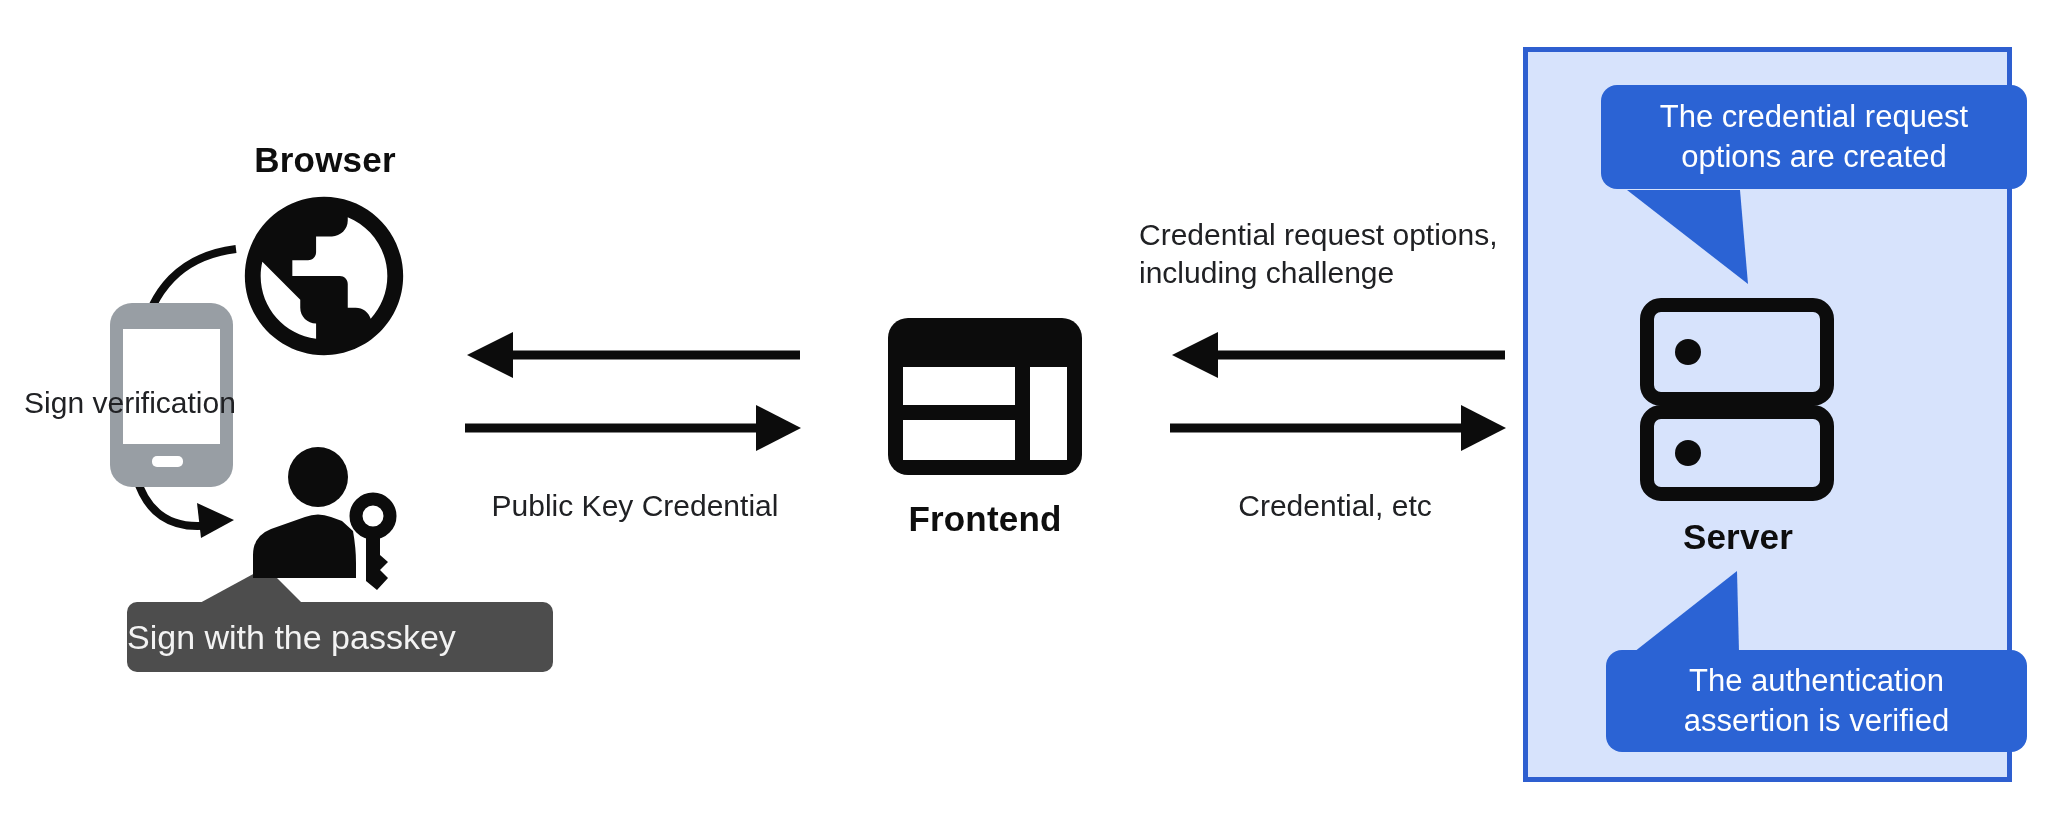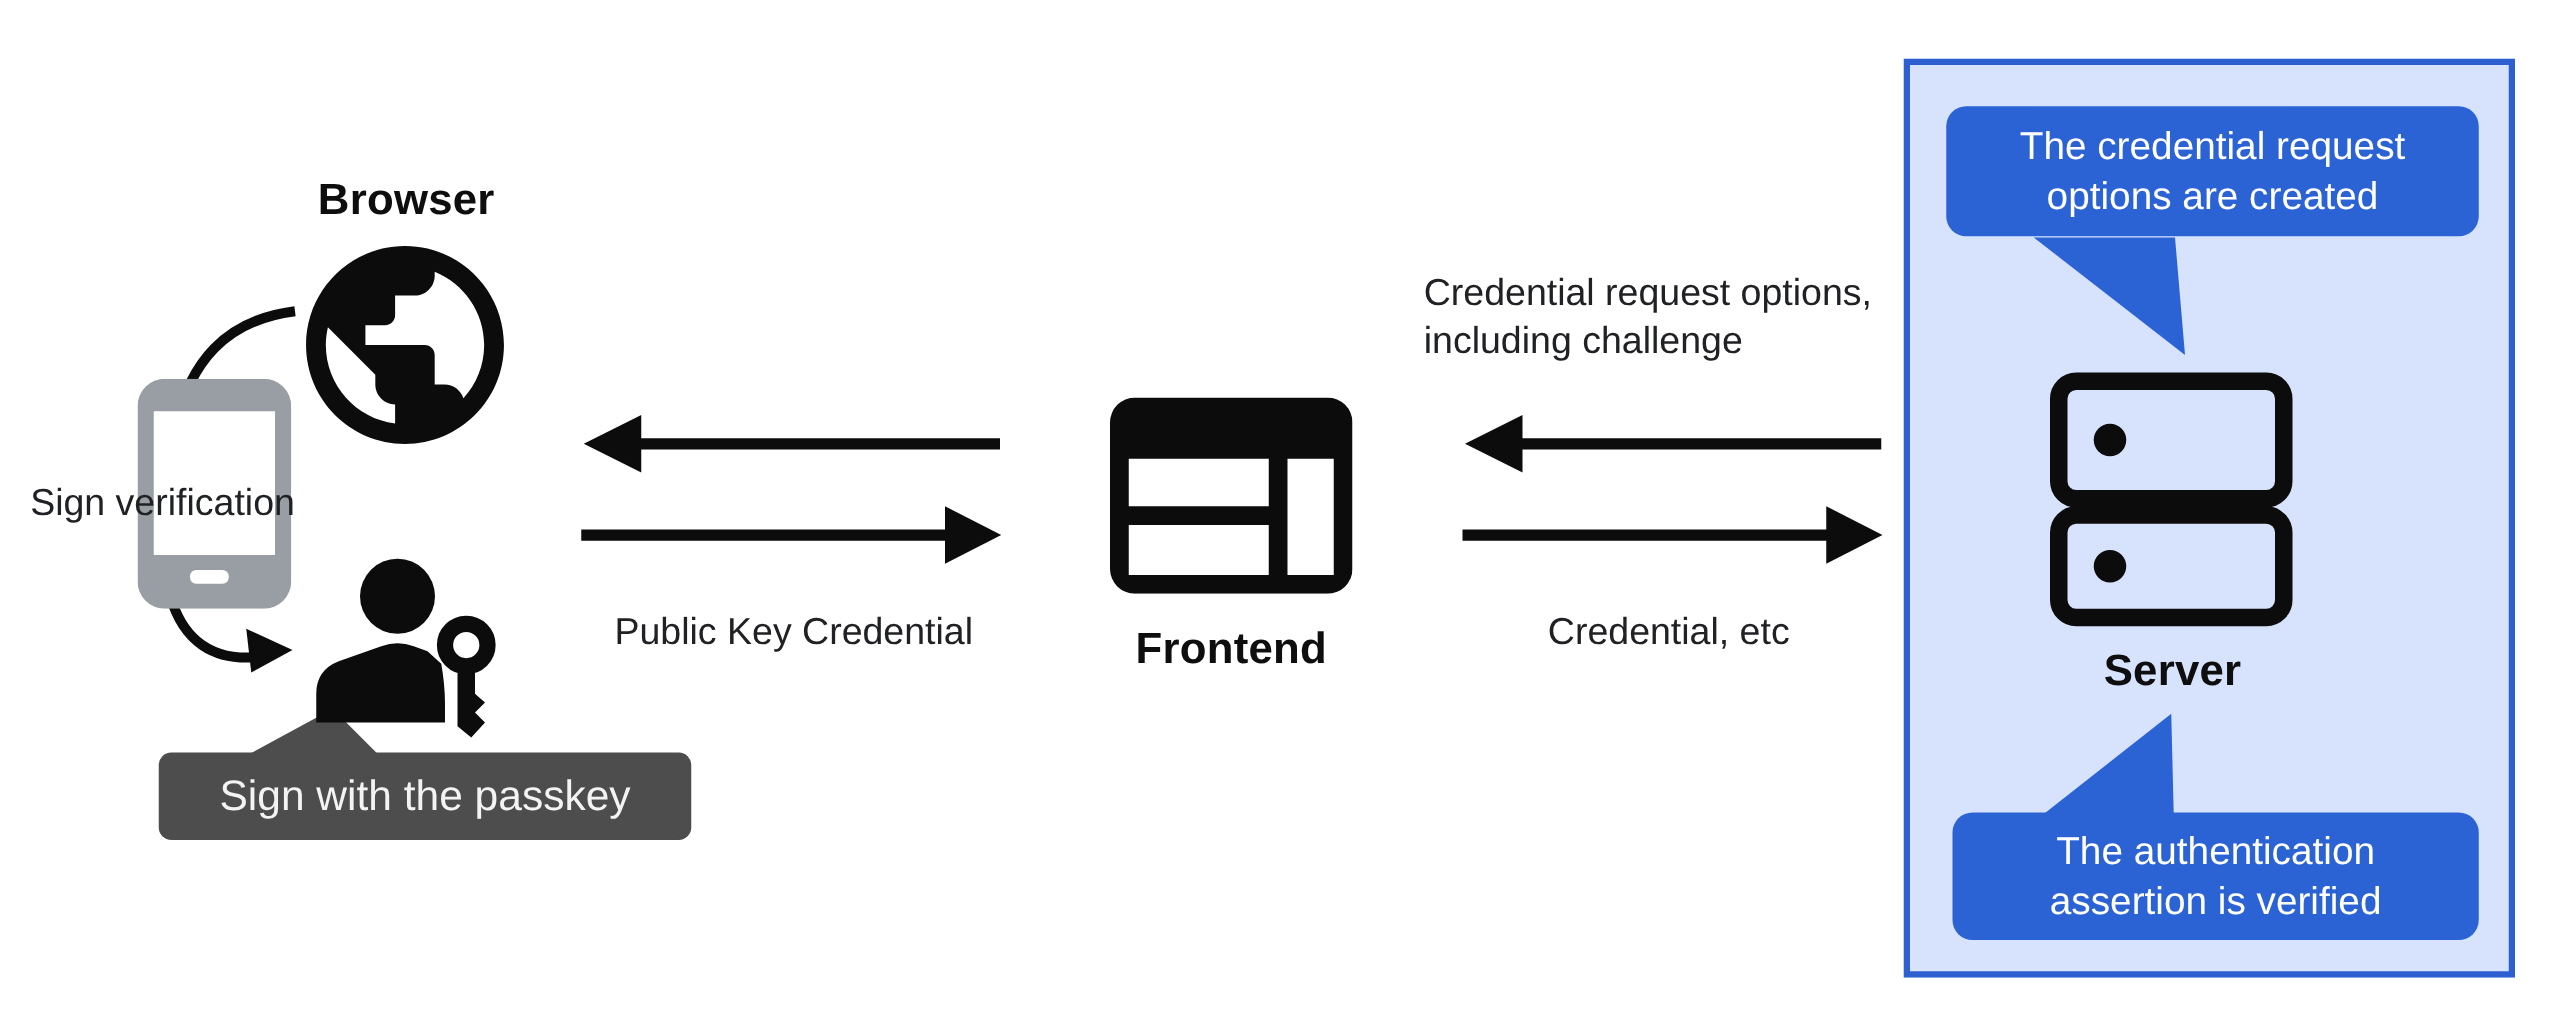--- a/index.html
+++ b/index.html
@@ -24,25 +24,25 @@
 
   
   .label{font-size:30px;line-height:38px;color:var(--ink,#202124);}
   .label-bold{font-size:35px;font-weight:700;color:#0e0e0e;letter-spacing:.2px;}
   .center{text-align:center;}
   .code{font-family:"DejaVu Sans Mono","Liberation Mono",monospace;font-size:25px;color:#161616;}
 
   .bubble-blue{
     background:var(--accent-blue,#2b63d4);color:#ffffff;border-radius:16px;
     display:flex;flex-direction:column;align-items:center;justify-content:center;
-    font-size:31px;line-height:40px;z-index:4;
+    font-size:31px;line-height:40px;z-index:4;margin-left:44px;
   }
   .bubble-dark{
     background:var(--tooltip-dark,#4d4d4d);color:#f3f3f3;border-radius:10px;
-    display:flex;align-items:center;justify-content:center;
+    display:flex;align-items:center;justify-content:flex-start;
     font-size:34px;z-index:4;
   }
 
   
   .ink-fill{fill:#0c0c0c;}
   .ink-stroke{stroke:#0c0c0c;fill:none;}
   .blue-fill{fill:var(--accent-blue,#2b63d4);}
   .dark-fill{fill:var(--tooltip-dark,#4d4d4d);}
   .gray-fill{fill:var(--phone-gray,#989ea4);}
 </style>

